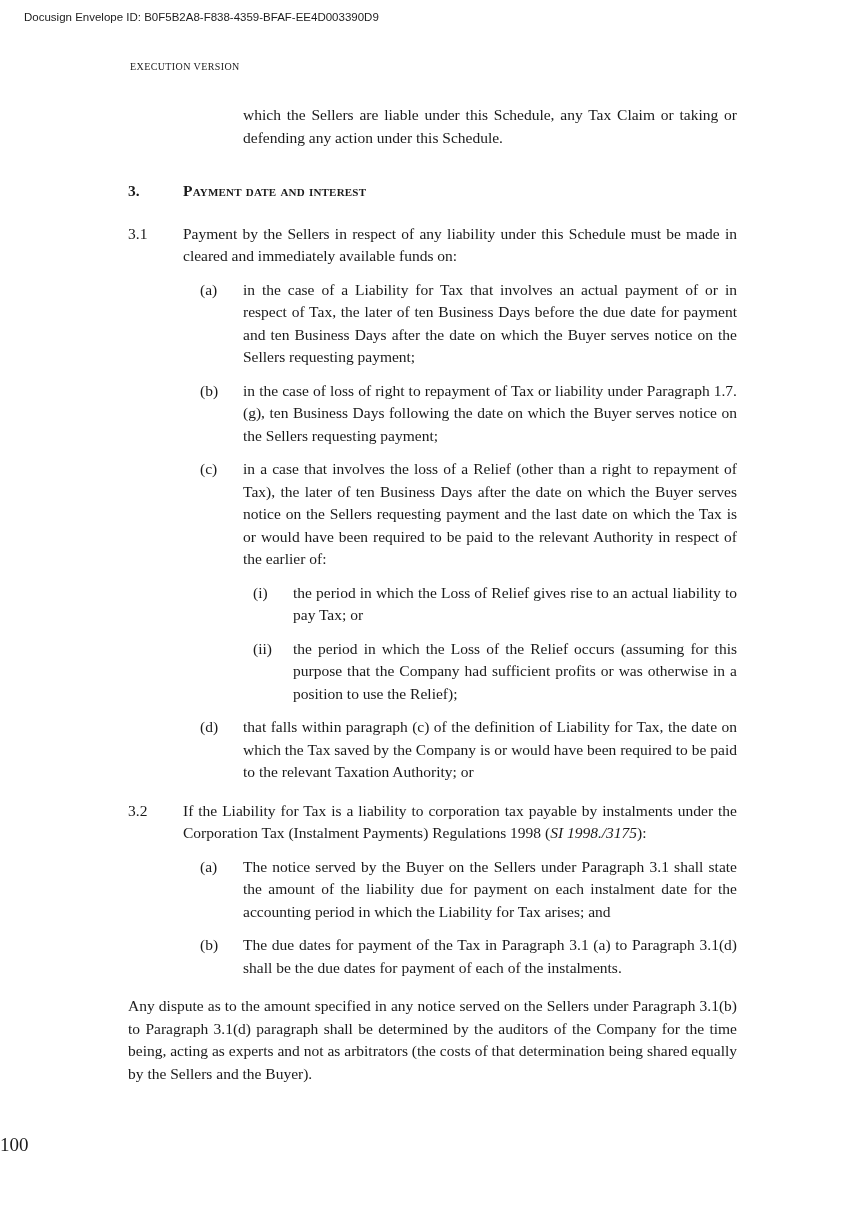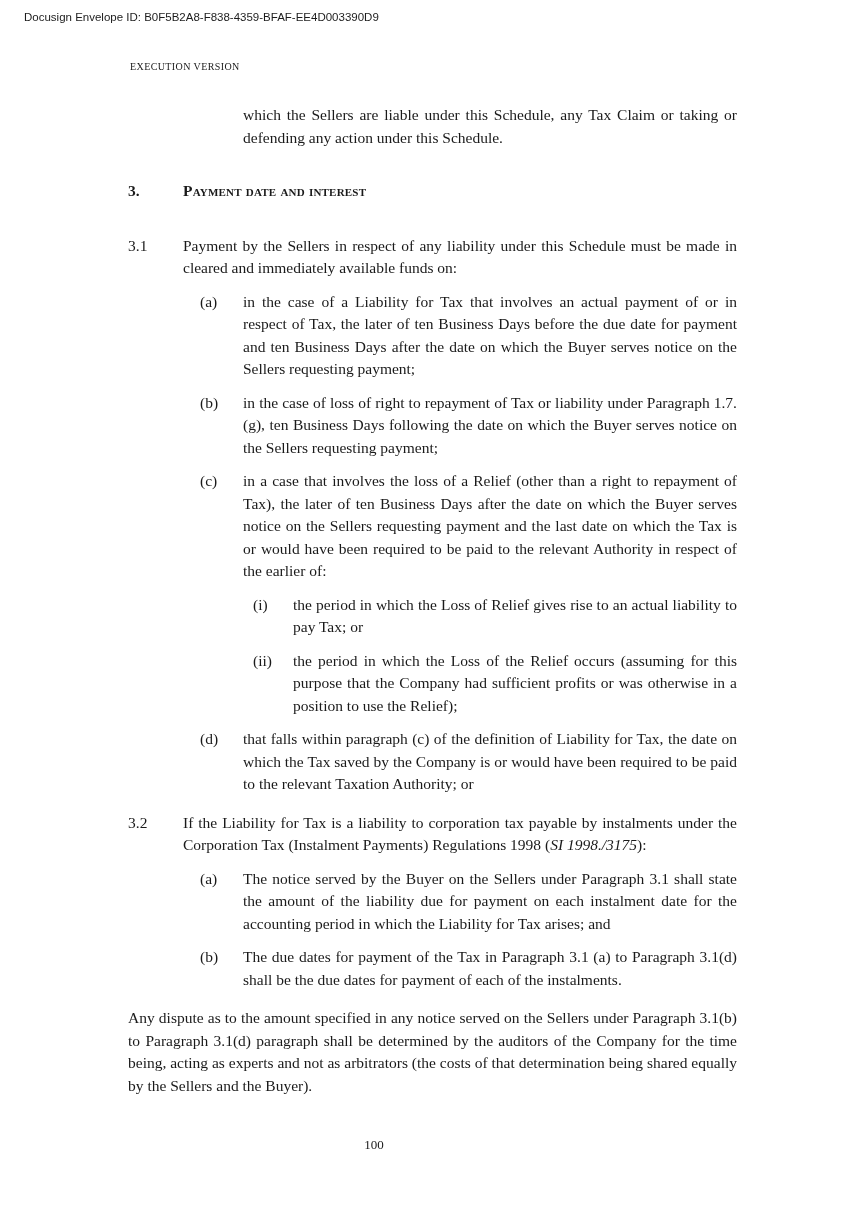--- a/index.html
+++ b/index.html
@@ -59,21 +59,21 @@
   .heading-title {
     font-variant: small-caps;
     letter-spacing: 0.2px;
     text-align: right;
   }
   .clause {
     display: flex;
     margin-top: 16px;
   }
   .clause.first-after-heading {
-    margin-top: 32px;
+    margin-top: 20px;
   }
   .clause-body {
     flex: 1;
     min-width: 0;
   }
   .item {
     display: flex;
     margin-top: 11px;
     margin-left: 17px;
   }
@@ -95,22 +95,21 @@
     flex-shrink: 0;
   }
   .italic {
     font-style: italic;
   }
   .page-number {
     position: absolute;
     top: 1134px;
     left: 0;
     width: 100%;
-    text-align: center;
-    font-size: 13px;
+    font-size: 19px;
   }
 </style>
 </head>
 <body>
 
 <div class="page">
 
   <div class="docusign-line">Docusign Envelope ID: B0F5B2A8-F838-4359-BFAF-EE4D003390D9</div>
 
   <div class="execution-version">EXECUTION VERSION</div>

